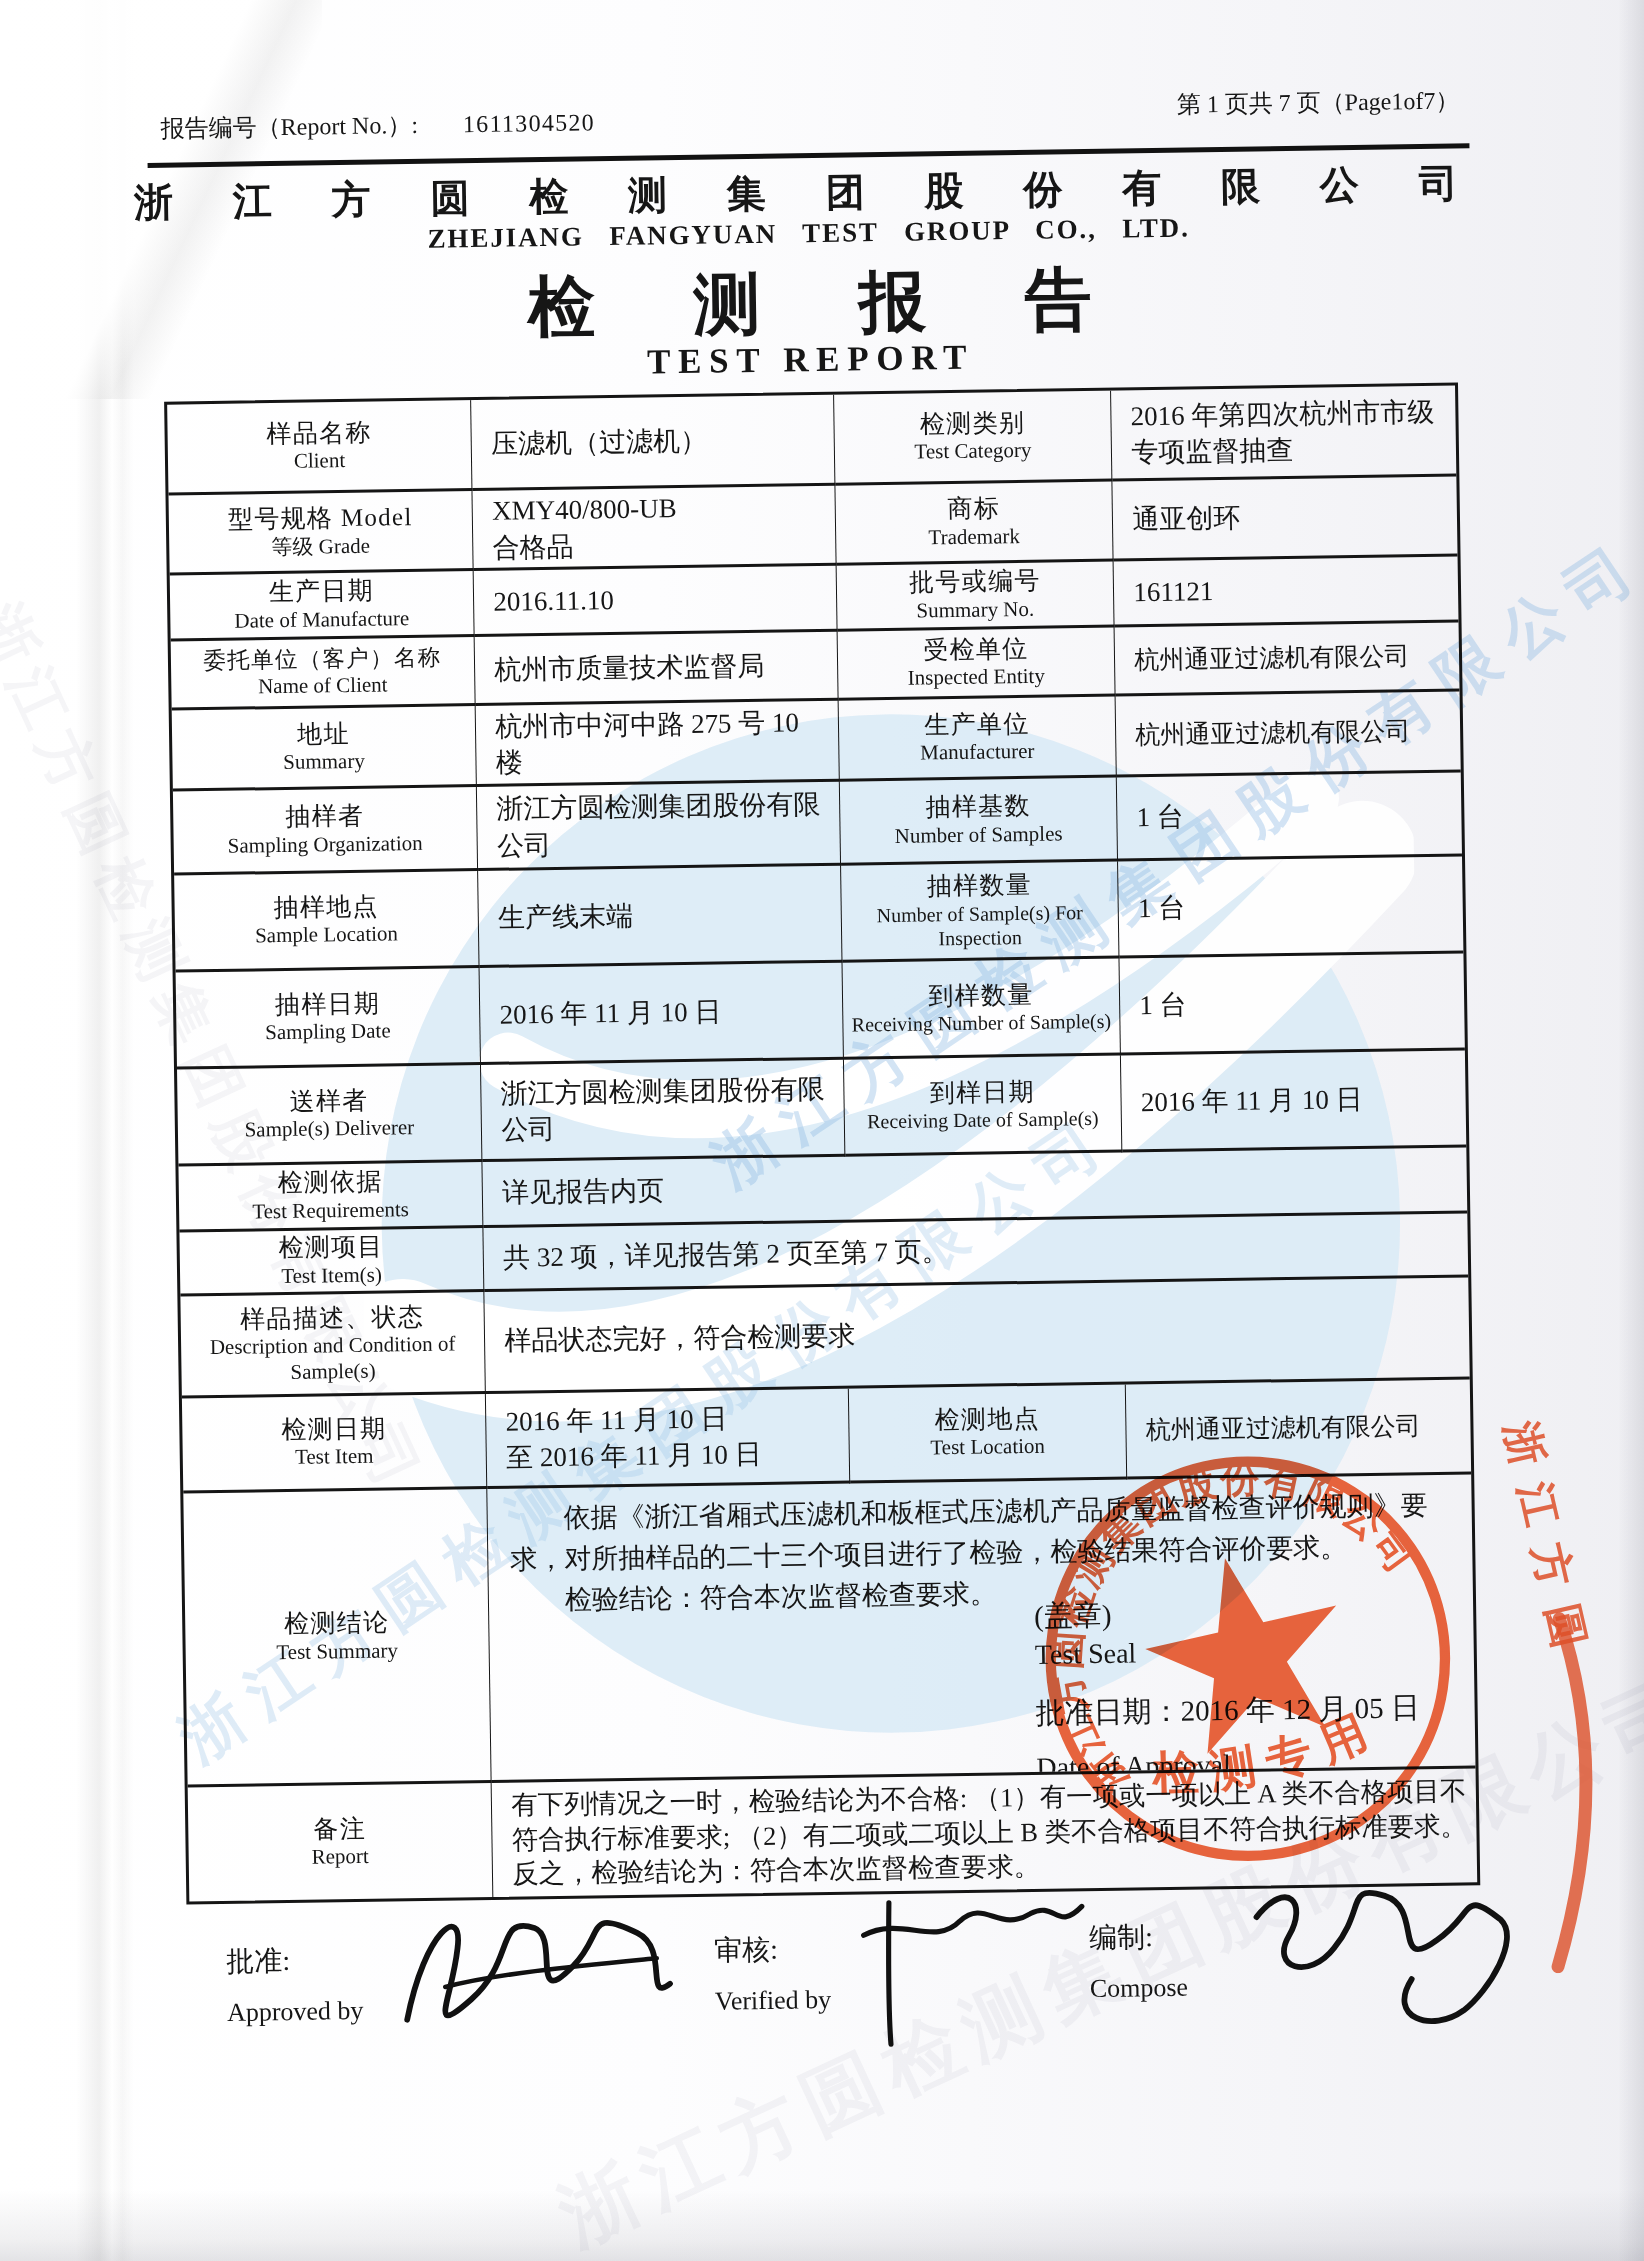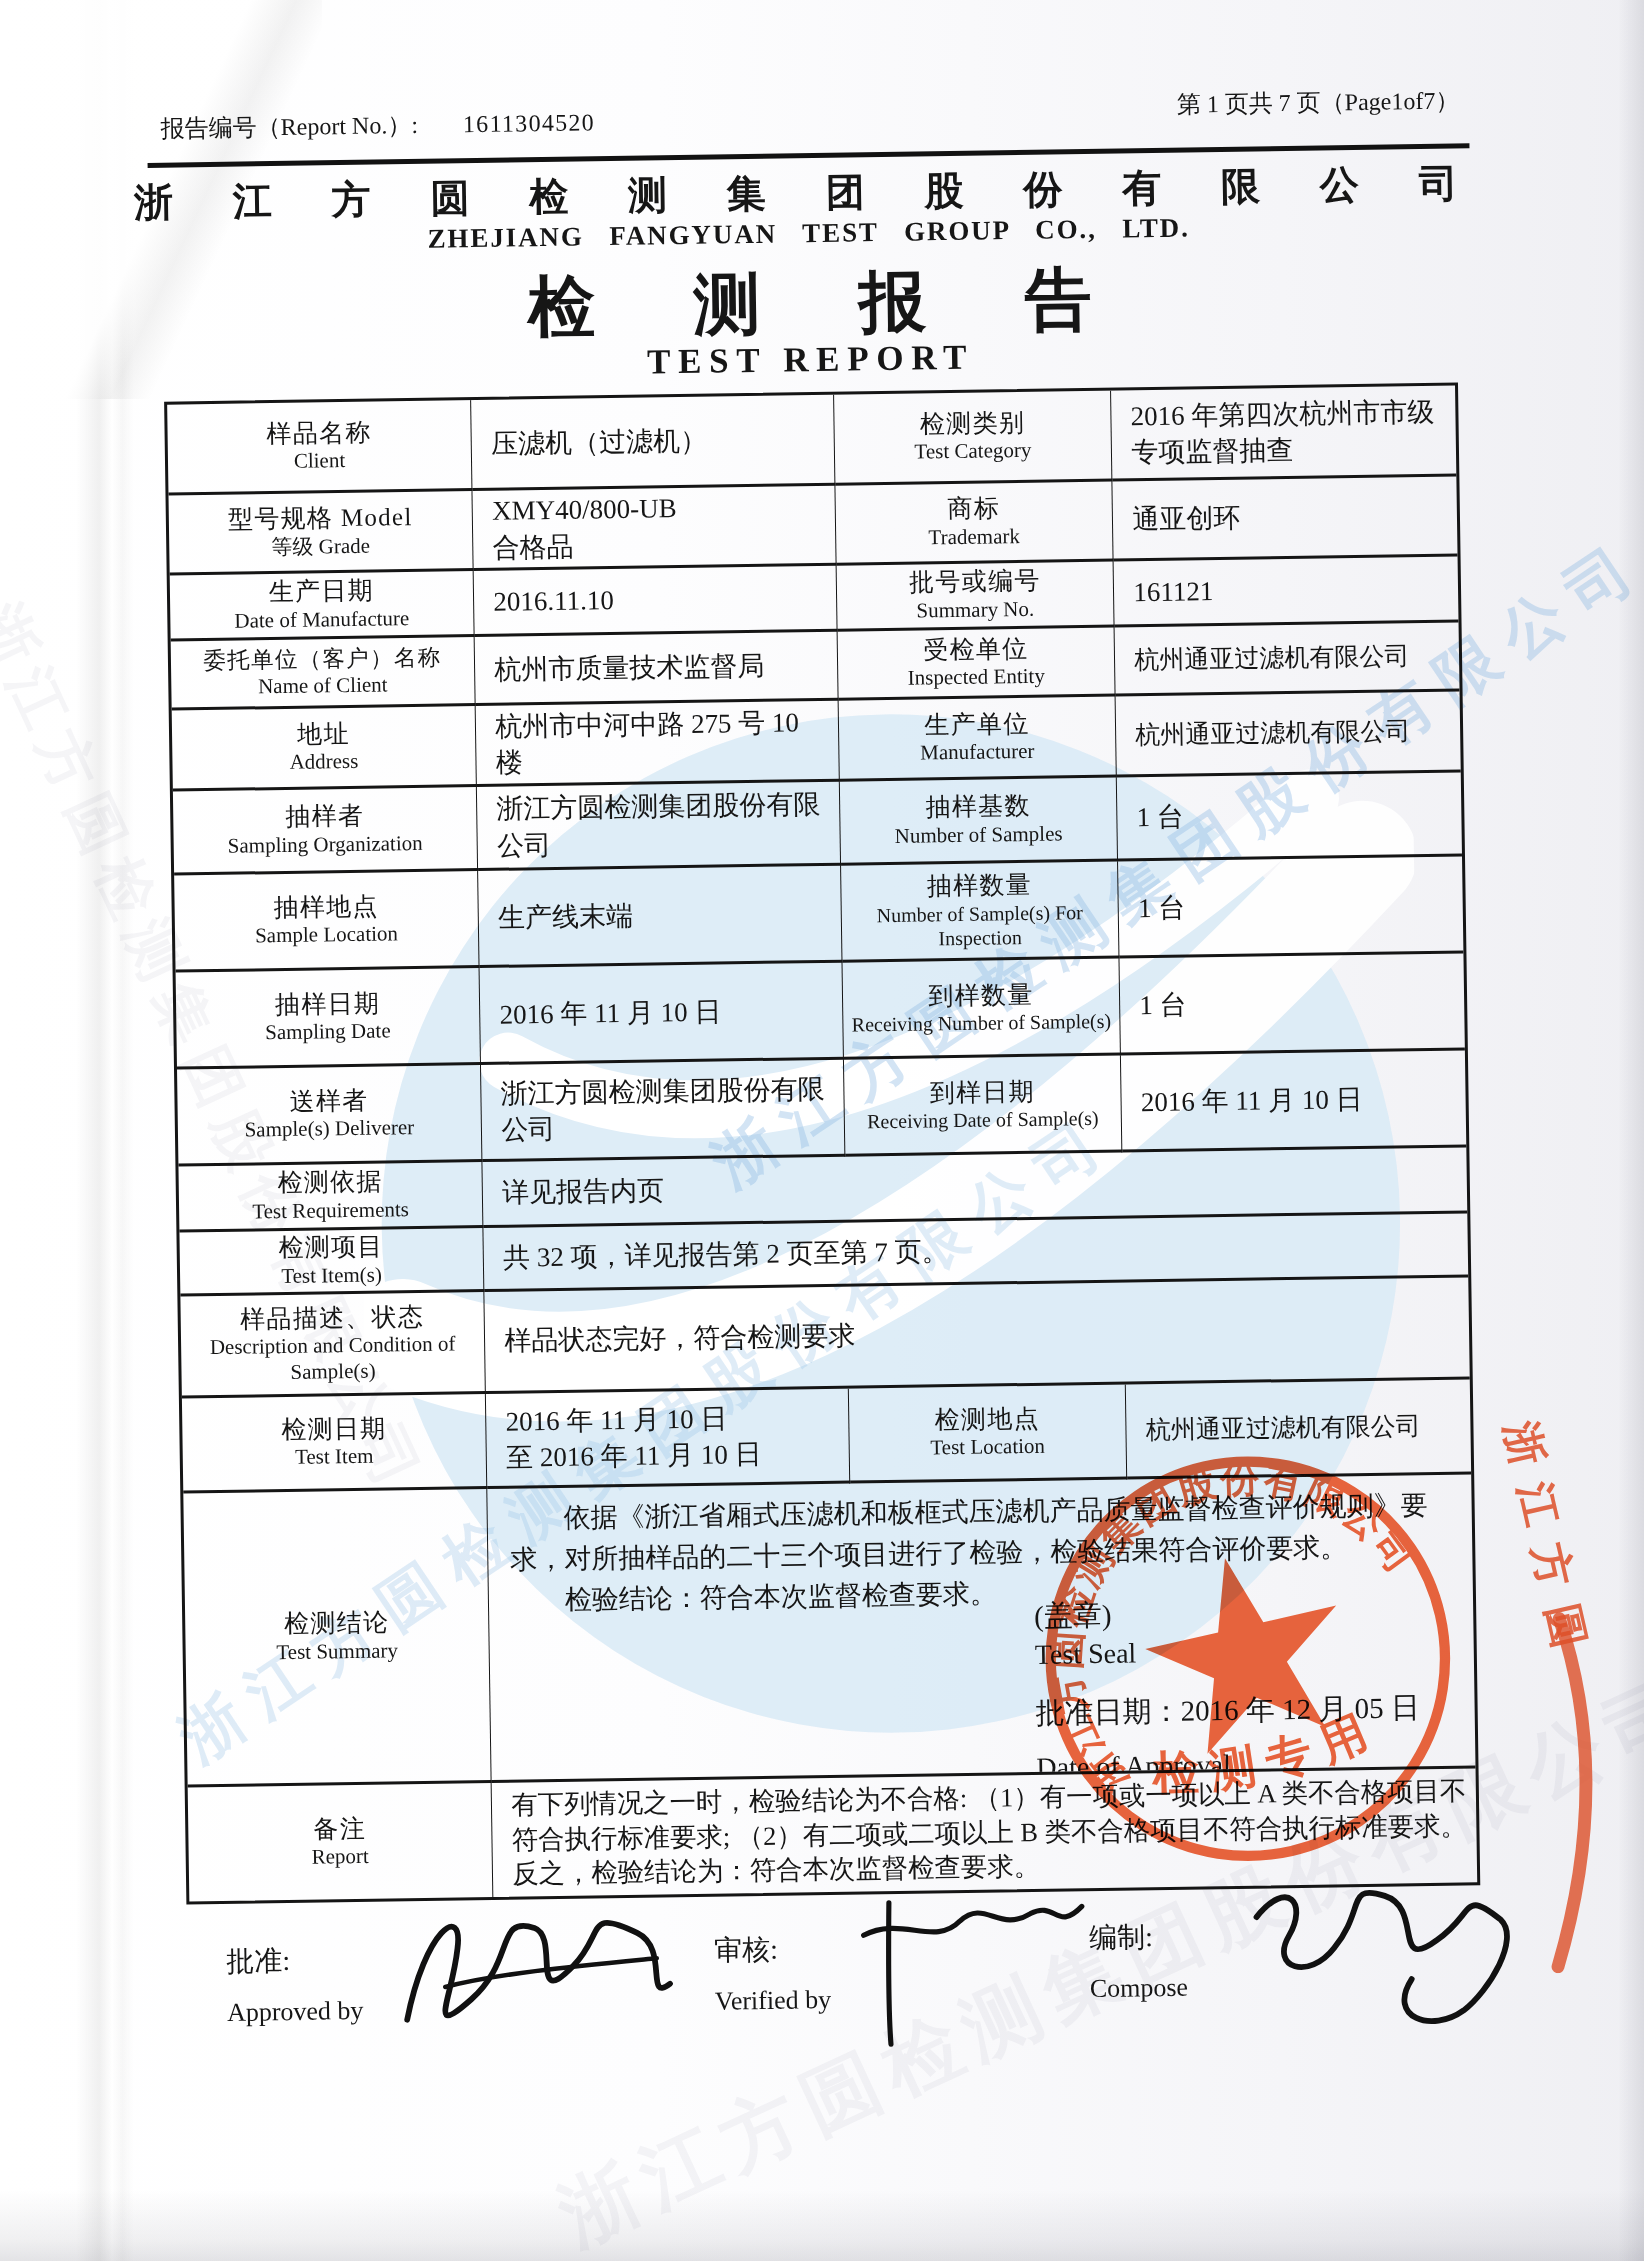--- a/index.html
+++ b/index.html
@@ -150,21 +150,21 @@
         <div class="c w3 lab">
             <span class="cn">受检单位</span>
             <span class="en">Inspected Entity</span>
           </div>
         <div class="c w4 val last" style="font-size:25px">杭州通亚过滤机有限公司</div>
       </div>
 
       <div class="tr" style="height:81px">
         <div class="c w1 lab">
             <span class="cn">地址</span>
-            <span class="en">Address</span>
+            <span class="en">Summary</span>
           </div>
         <div class="c w2 val">杭州市中河中路 275 号 10 楼</div>
         <div class="c w3 lab">
             <span class="cn">生产单位</span>
             <span class="en">Manufacturer</span>
           </div>
         <div class="c w4 val last" style="font-size:25px">杭州通亚过滤机有限公司</div>
       </div>
 
       <div class="tr" style="height:84px">

